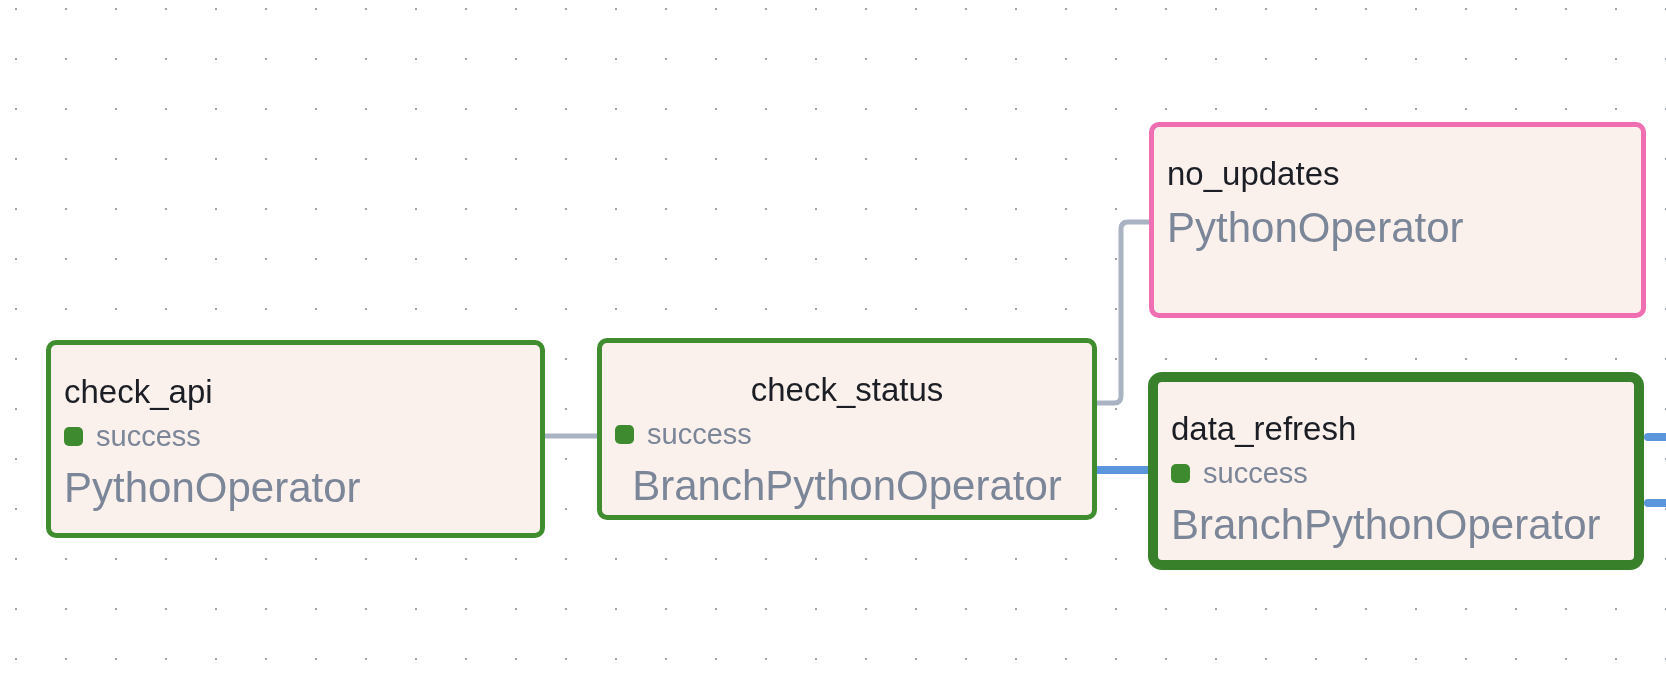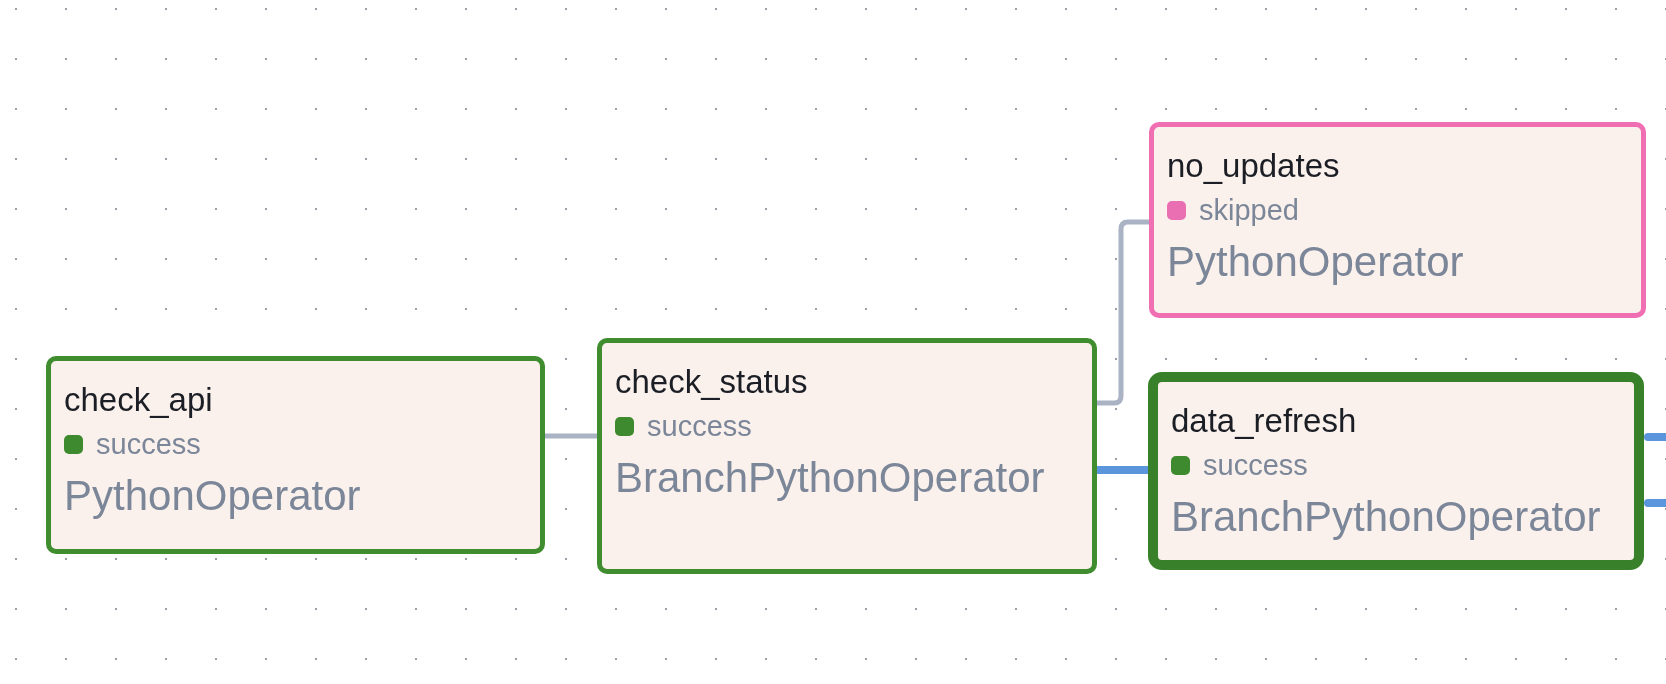--- a/index.html
+++ b/index.html
@@ -11,28 +11,28 @@
     background-size:50px 50px;
     background-position:-9px -16px;
   }
   #edge-layer {
     position:absolute; left:0; top:0; width:1666px; height:684px;
     z-index:1; pointer-events:none;
   }
   .node {
     position:absolute; z-index:2; box-sizing:border-box;
     background:#fbf1ec; border-radius:10px;
-    padding:16px 13px;
+    padding:24px 13px;
   }
   .node.border-green { border:5px solid #3f8d2e; }
   .node.border-pink  { border:5px solid #f06eb2; }
   .node.selected     { border:10px solid #39802a; border-radius:14px; }
 
-  #node-check_api    { left:46px;   top:356px; width:499px; height:198px; }
-  #node-check_status { left:597px;  top:338px; width:500px; height:236px; }
+  #node-check_api    { left:46px;   top:340px; width:499px; height:198px; }
+  #node-check_status { left:597px;  top:338px; width:500px; height:182px;text-align:center; }
   #node-no_updates   { left:1149px; top:122px; width:497px; height:196px; }
   #node-data_refresh { left:1148px; top:372px; width:496px; height:198px; }
 
   .node-title {
     font-size:33px; line-height:1.25; color:#1b1e25;
     margin:2px 0 7px 0; font-weight:400;
     white-space:nowrap; overflow:hidden;
   }
   .state-row { display:flex; align-items:center; gap:13px; margin:0 0 7px 0; }
   .state-dot { width:19px; height:19px; border-radius:5px; flex:0 0 auto; }
@@ -67,24 +67,20 @@
     <div class="node-title">check_status</div>
     <div class="state-row state-success">
       <span class="state-dot"></span>
       <span class="state-label">success</span>
     </div>
     <div class="operator">BranchPythonOperator</div>
   </div>
 
   <div class="node border-pink" id="node-no_updates">
     <div class="node-title">no_updates</div>
-    <div class="state-row state-skipped">
-      <span class="state-dot"></span>
-      <span class="state-label">skipped</span>
-    </div>
     <div class="operator">PythonOperator</div>
   </div>
 
   <div class="node selected" id="node-data_refresh">
     <div class="node-title">data_refresh</div>
     <div class="state-row state-success">
       <span class="state-dot"></span>
       <span class="state-label">success</span>
     </div>
     <div class="operator">BranchPythonOperator</div>

